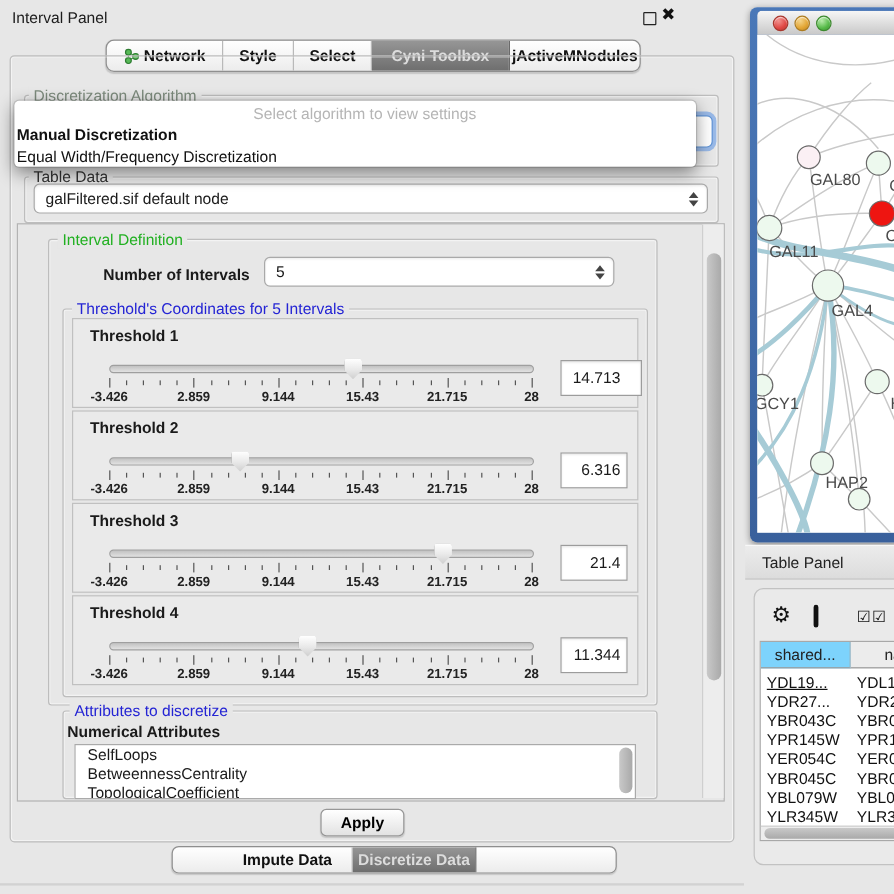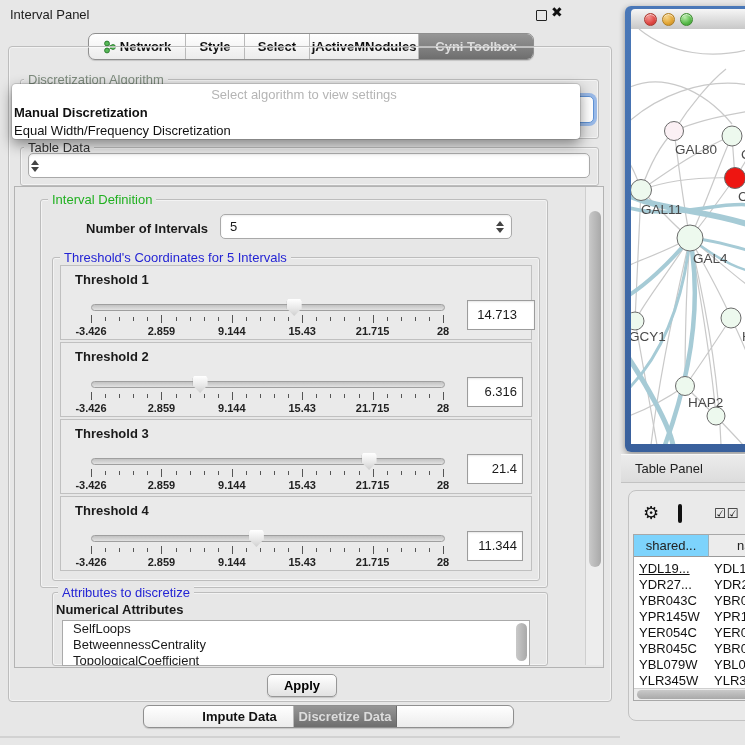--- a/index.html
+++ b/index.html
@@ -91,45 +91,46 @@
             <circle cx="10" cy="7" r="2.4" fill="#57b957" stroke="#2e7d32"></circle>
           </svg>
           <span>Network</span>
         </div>
         <div class="seg" style="width: 58px;">
           <span>Style</span>
         </div>
         <div class="seg" style="width: 64px;">
           <span>Select</span>
         </div>
+        <div class="seg sel" style="width: 114px;">
+          <span>Cyni Toolbox</span>
+        </div>
         <div class="seg" style="width: 108px;">
           <span>jActiveMNodules</span>
-        </div>
-        <div class="seg sel" style="width: 114px;">
-          <span>Cyni Toolbox</span>
         </div>
       </div>
 
     <div class="abs grp" style="left:8px;top:46px;width:602px;height:654px;border-radius:4px;"></div>
 
     <div class="abs grp" style="left:20px;top:79px;width:577px;height:58px;"></div>
     <div class="abs grp-title t-dim" style="left:24px;top:72px;">Discretization Algorithm</div>
     <div class="abs focus-combo" style="left:556px;top:96px;width:36px;height:25px;"></div>
 
     <div class="abs" id="dropdown" style="left:12px;top:84px;width:568px;height:55px;">
       <div class="ph">Select algorithm to view settings</div>
       <div id="dropdown-items">
           <div class="item hl">Manual Discretization</div>
           <div class="item">Equal Width/Frequency Discretization</div>
         </div>
     </div>
 
     <div class="abs grp" style="left:20px;top:147px;width:577px;height:37px;"></div>
     <div class="abs grp-title t-dark" style="left:24px;top:140px;">Table Data</div>
     <div class="abs combo" style="left:28px;top:153px;width:560px;height:23px;">
+      <span class="val">galFiltered.sif default node</span>
       <span class="stepper">
           <span class="up"></span>
           <span class="dn"></span>
         </span>
     </div>
 
     <div class="abs" style="left:14px;top:186px;width:588px;height:480px;border:1px solid #b3b3b3;">
       <div class="abs" style="right:0;top:0;width:17px;height:478px;border-left:1px solid #cfcfcf;background:#ededed;"></div>
       <div class="abs sb-thumb" style="right:2px;top:24px;width:12px;height:356px;"></div>
     </div>

